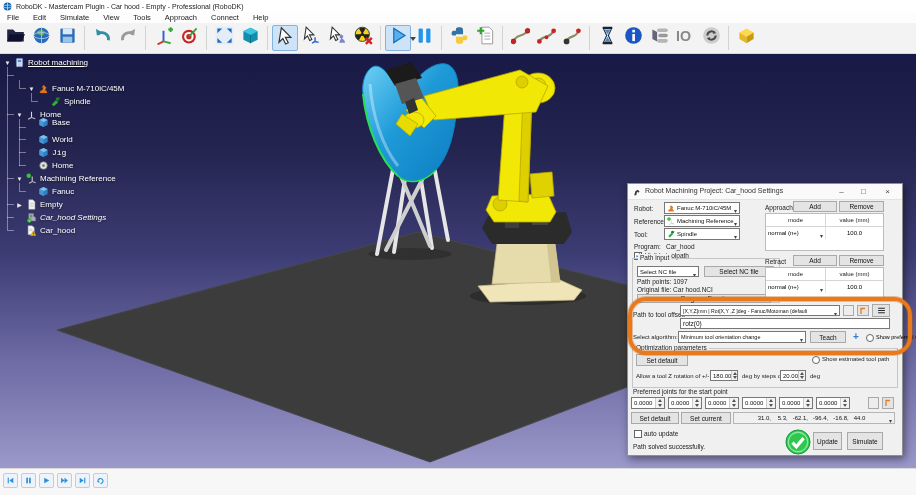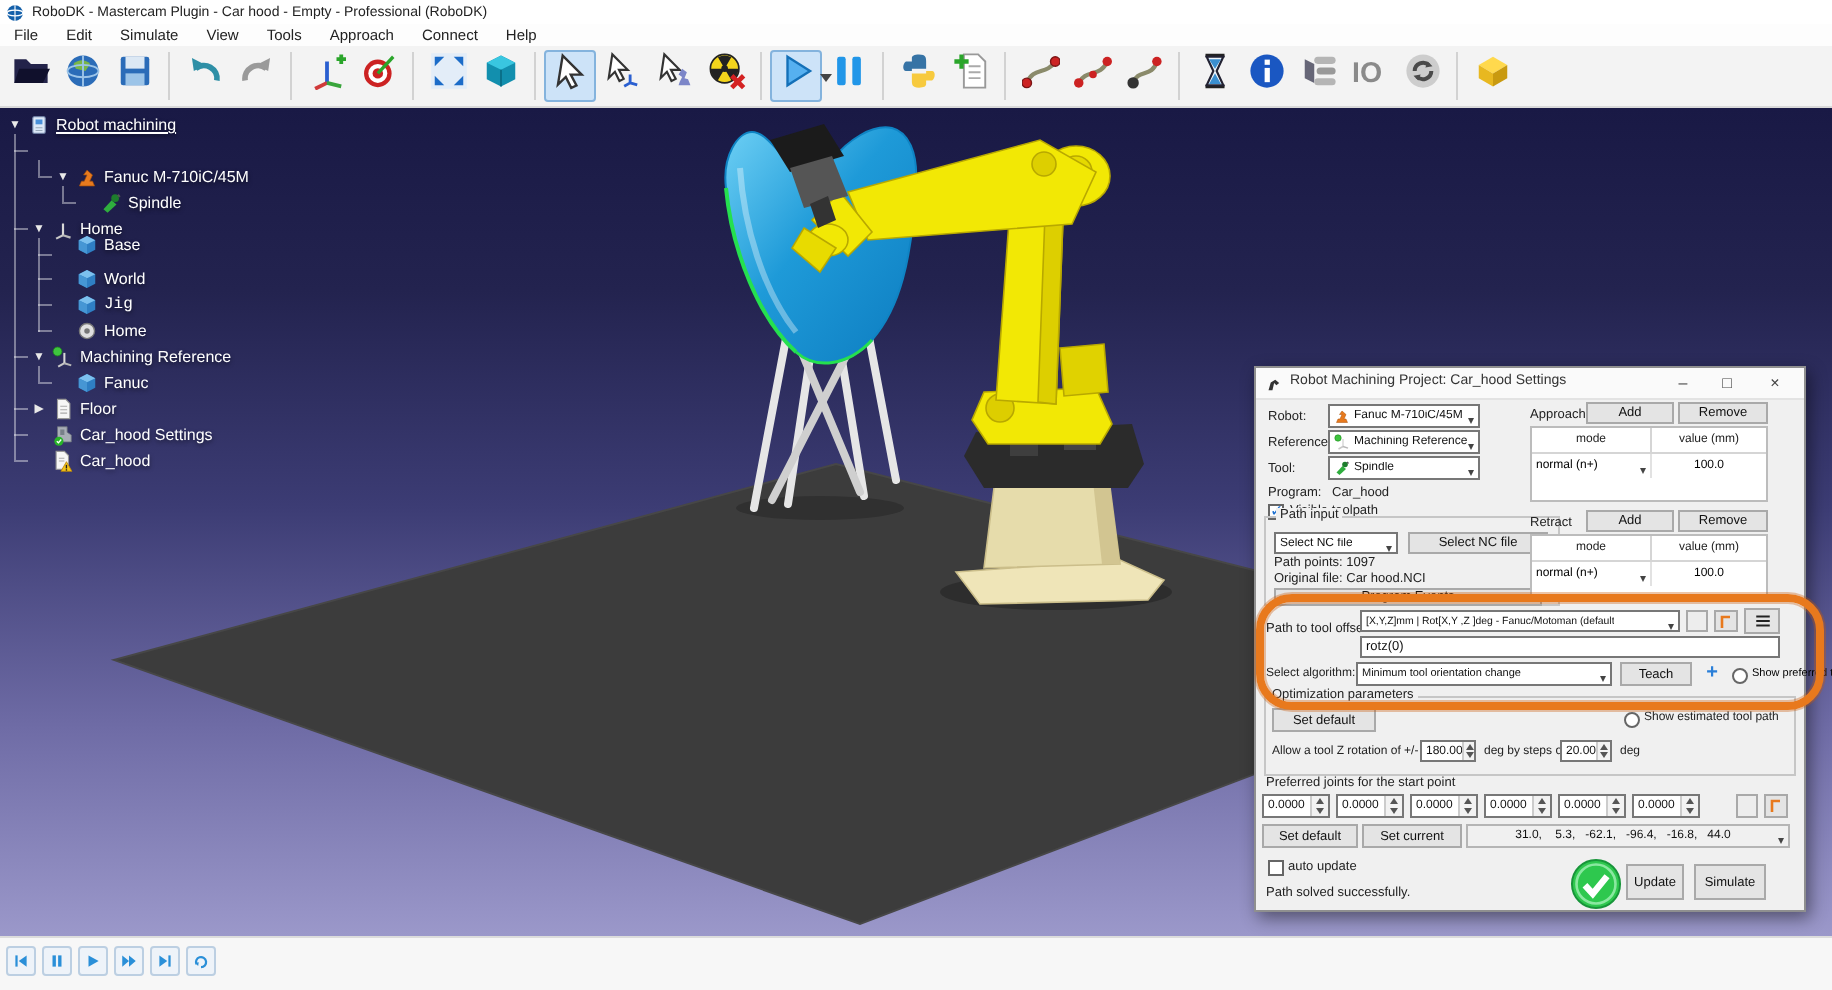--- a/index.html
+++ b/index.html
@@ -528,23 +528,23 @@
           <span class="tree-label" style="left: 52px;">Fanuc</span>
         </div>
         <div class="tree-row" style="top: 143.9px;">
           <span class="expander" style="left: 15px;">▶</span>
           <span class="tree-ico" style="left: 26px;">
             <svg viewBox="0 0 16 16">
               <path d="M4 1h6l3 3v11H4z" fill="#f6f6f6" stroke="#999" stroke-width=".8"></path>
               <path d="M6 6h5M6 8.5h5M6 11h5" stroke="#aaa" stroke-width=".8"></path>
             </svg>
           </span>
-          <span class="tree-label" style="left: 40px;">Floor</span>
-        </div>
-        <div class="tree-row" style="top: 156.8px;">
+          <span class="tree-label" style="left: 40px;">Empty</span>
+        </div>
+        <div class="tree-row" style="top: 156.8px; font-style: italic;">
           <span class="tree-ico" style="left: 26px;">
             <svg viewBox="0 0 16 16">
               <path d="M4 2h7v4l3 2v5H4z" fill="#a8aeb6" stroke="#6e757e" stroke-width=".6"></path>
               <rect x="6" y="4" width="3" height="4" fill="#788089"></rect>
               <circle cx="5" cy="12.5" r="3.3" fill="#28b428"></circle>
               <path d="M3.5 12.5l1.2 1.2 2-2.4" stroke="#fff" stroke-width="1" fill="none"></path>
             </svg>
           </span>
           <span class="tree-label" style="left: 40px;">Car_hood Settings</span>
         </div>

